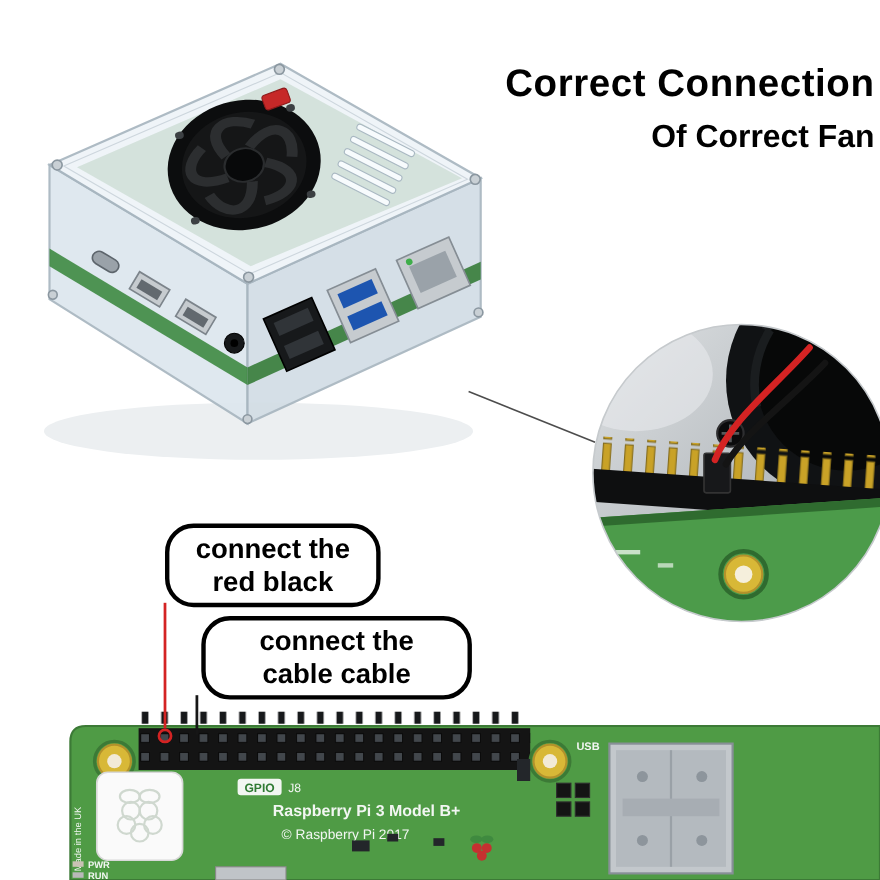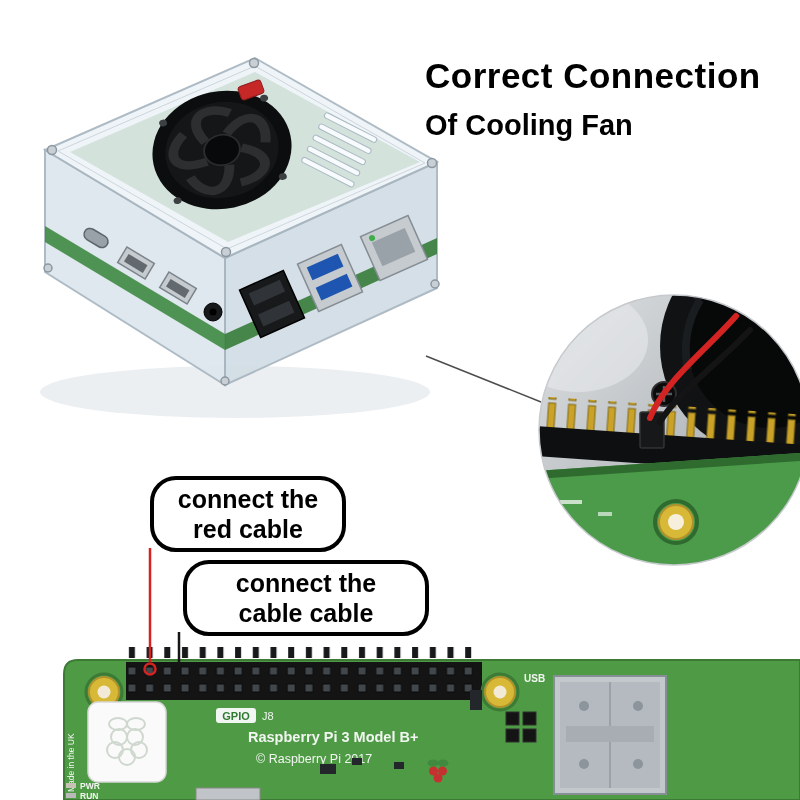--- a/index.html
+++ b/index.html
@@ -5,21 +5,21 @@
   * { box-sizing: border-box; }
   html, body { margin: 0; padding: 0; background: #fff; }
   .canvas {
     position: relative; width: 800px; height: 800px;
     background: #ffffff; overflow: hidden;
     font-family: "Liberation Sans", sans-serif;
   }
   .art { position: absolute; inset: 0; width: 800px; height: 800px; }
   .art text { font-family: "Liberation Sans", sans-serif; }
 
-  .title { position: absolute; left: 425px; top: 56px; width: 370px; text-align: left; color: #000; }
+  .title { position: absolute; left: 425px; top: 56px; width: 370px; text-align: right; color: #000; }
   .title .t1 { font-size: 35px; font-weight: bold; letter-spacing: 0.5px; }
   .title .t2 { font-size: 29px; font-weight: bold; margin-top: 13px; }
 
   .callout {
     position: absolute; background: #ffffff; border: 4px solid #000000;
     border-radius: 26px; display: flex; flex-direction: column;
     align-items: center; justify-content: center; text-align: right;
     font-weight: bold; color: #000; z-index: 5; line-height: 1.22;
   }
   .c1 { left: 150px; top: 476px; width: 196px; height: 76px; font-size: 25px; }
@@ -255,25 +255,25 @@
       </g>
     </g>
 
     <line x1="150" y1="548" x2="150" y2="662" stroke="#d42323" stroke-width="2.5"></line>
     <circle cx="150" cy="669" r="5.5" fill="none" stroke="#d42323" stroke-width="2.5"></circle>
     <line x1="179" y1="632" x2="179" y2="668" stroke="#161616" stroke-width="2.5"></line>
   </svg>
 
   <div class="title">
     <div class="t1">Correct Connection</div>
-    <div class="t2">Of Cooling Fan</div>
+    <div class="t2">Of Correct Fan</div>
   </div>
 
   <div class="callout c1">
     <div>connect the</div>
-    <div>red cable</div>
+    <div>red black</div>
   </div>
   <div class="callout c2">
     <div>connect the</div>
     <div>cable cable</div>
   </div>
 
 </div>
 
 </body></html>

